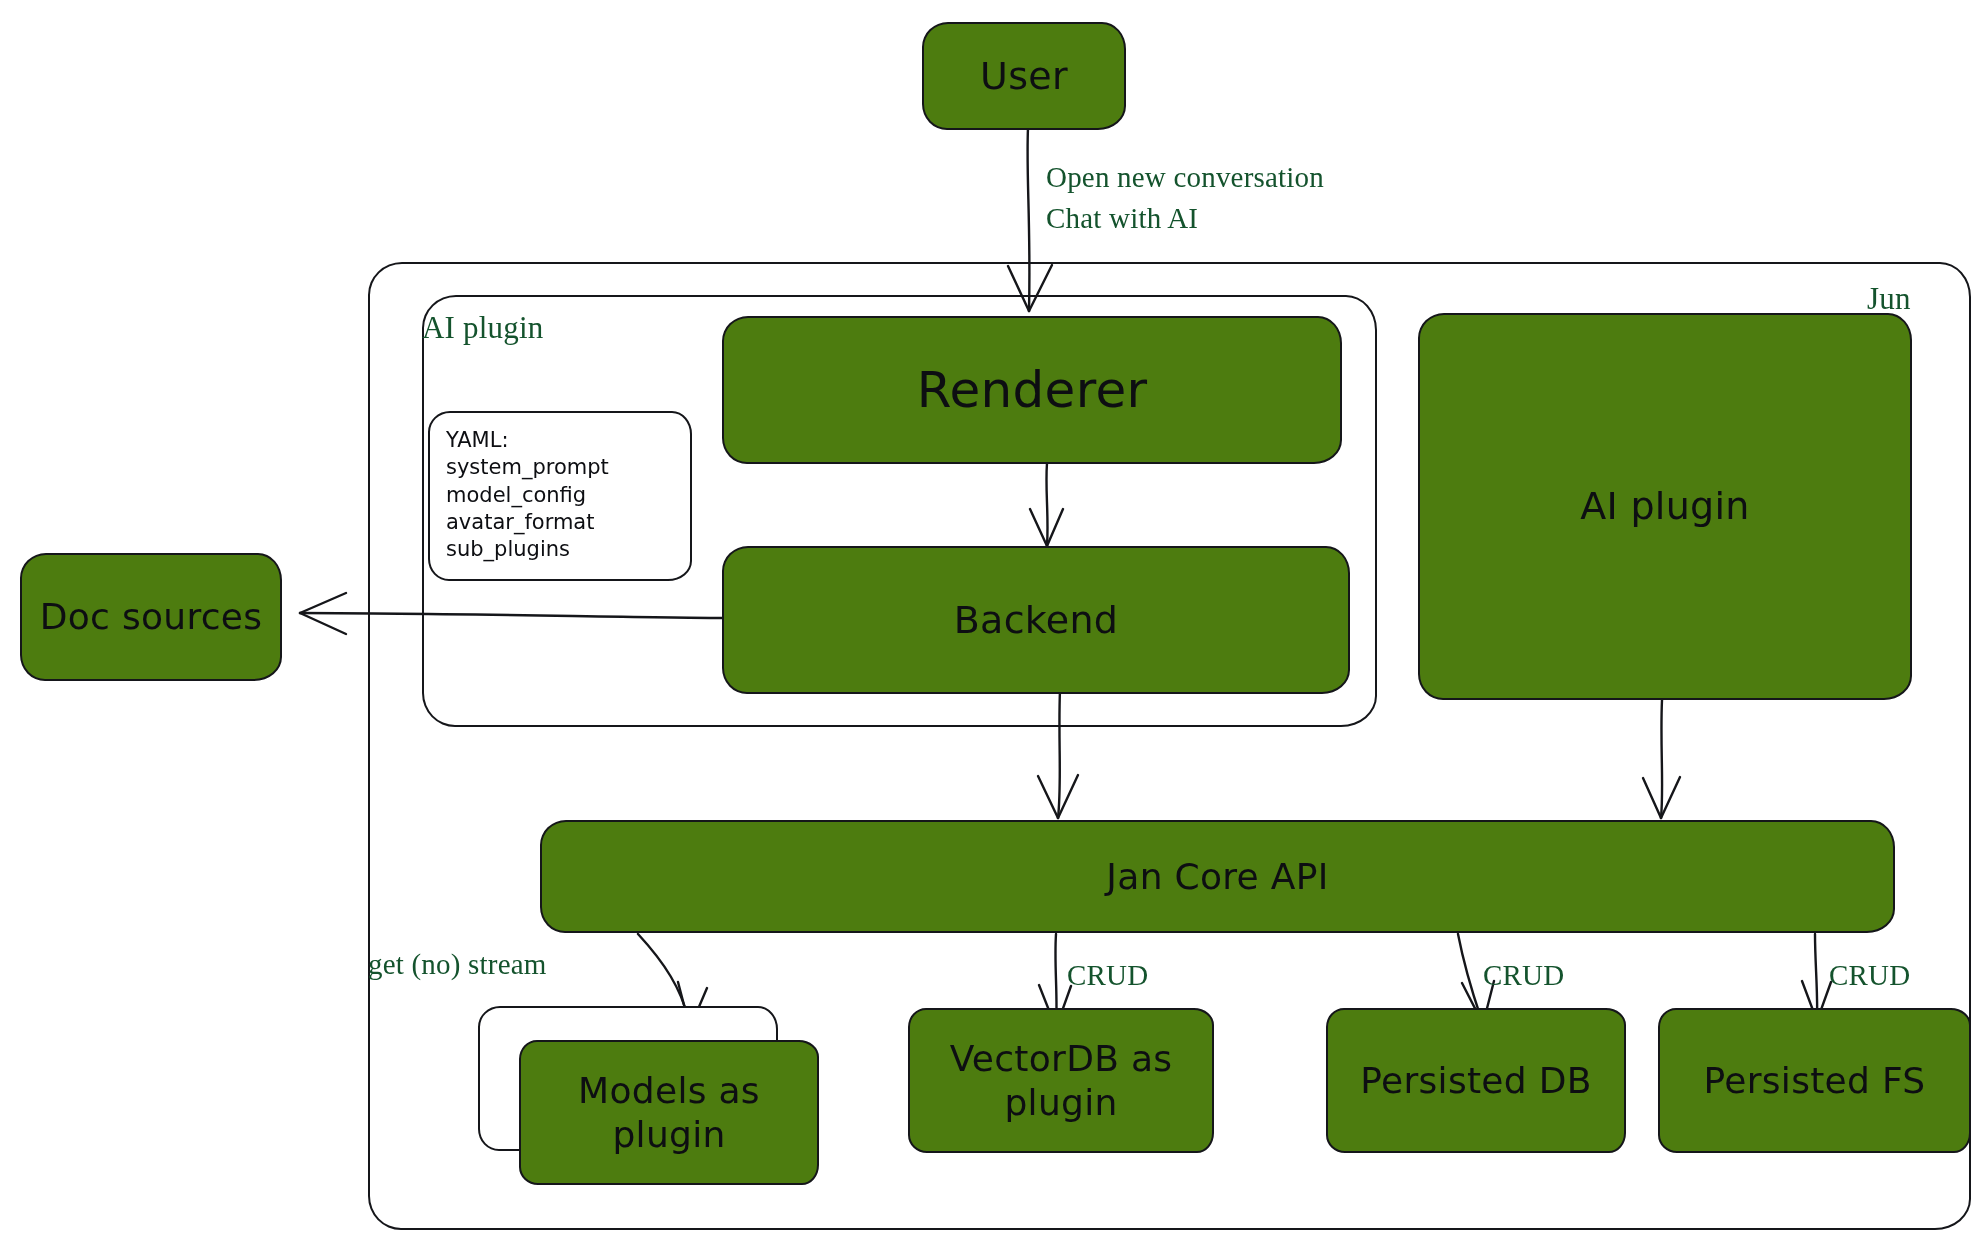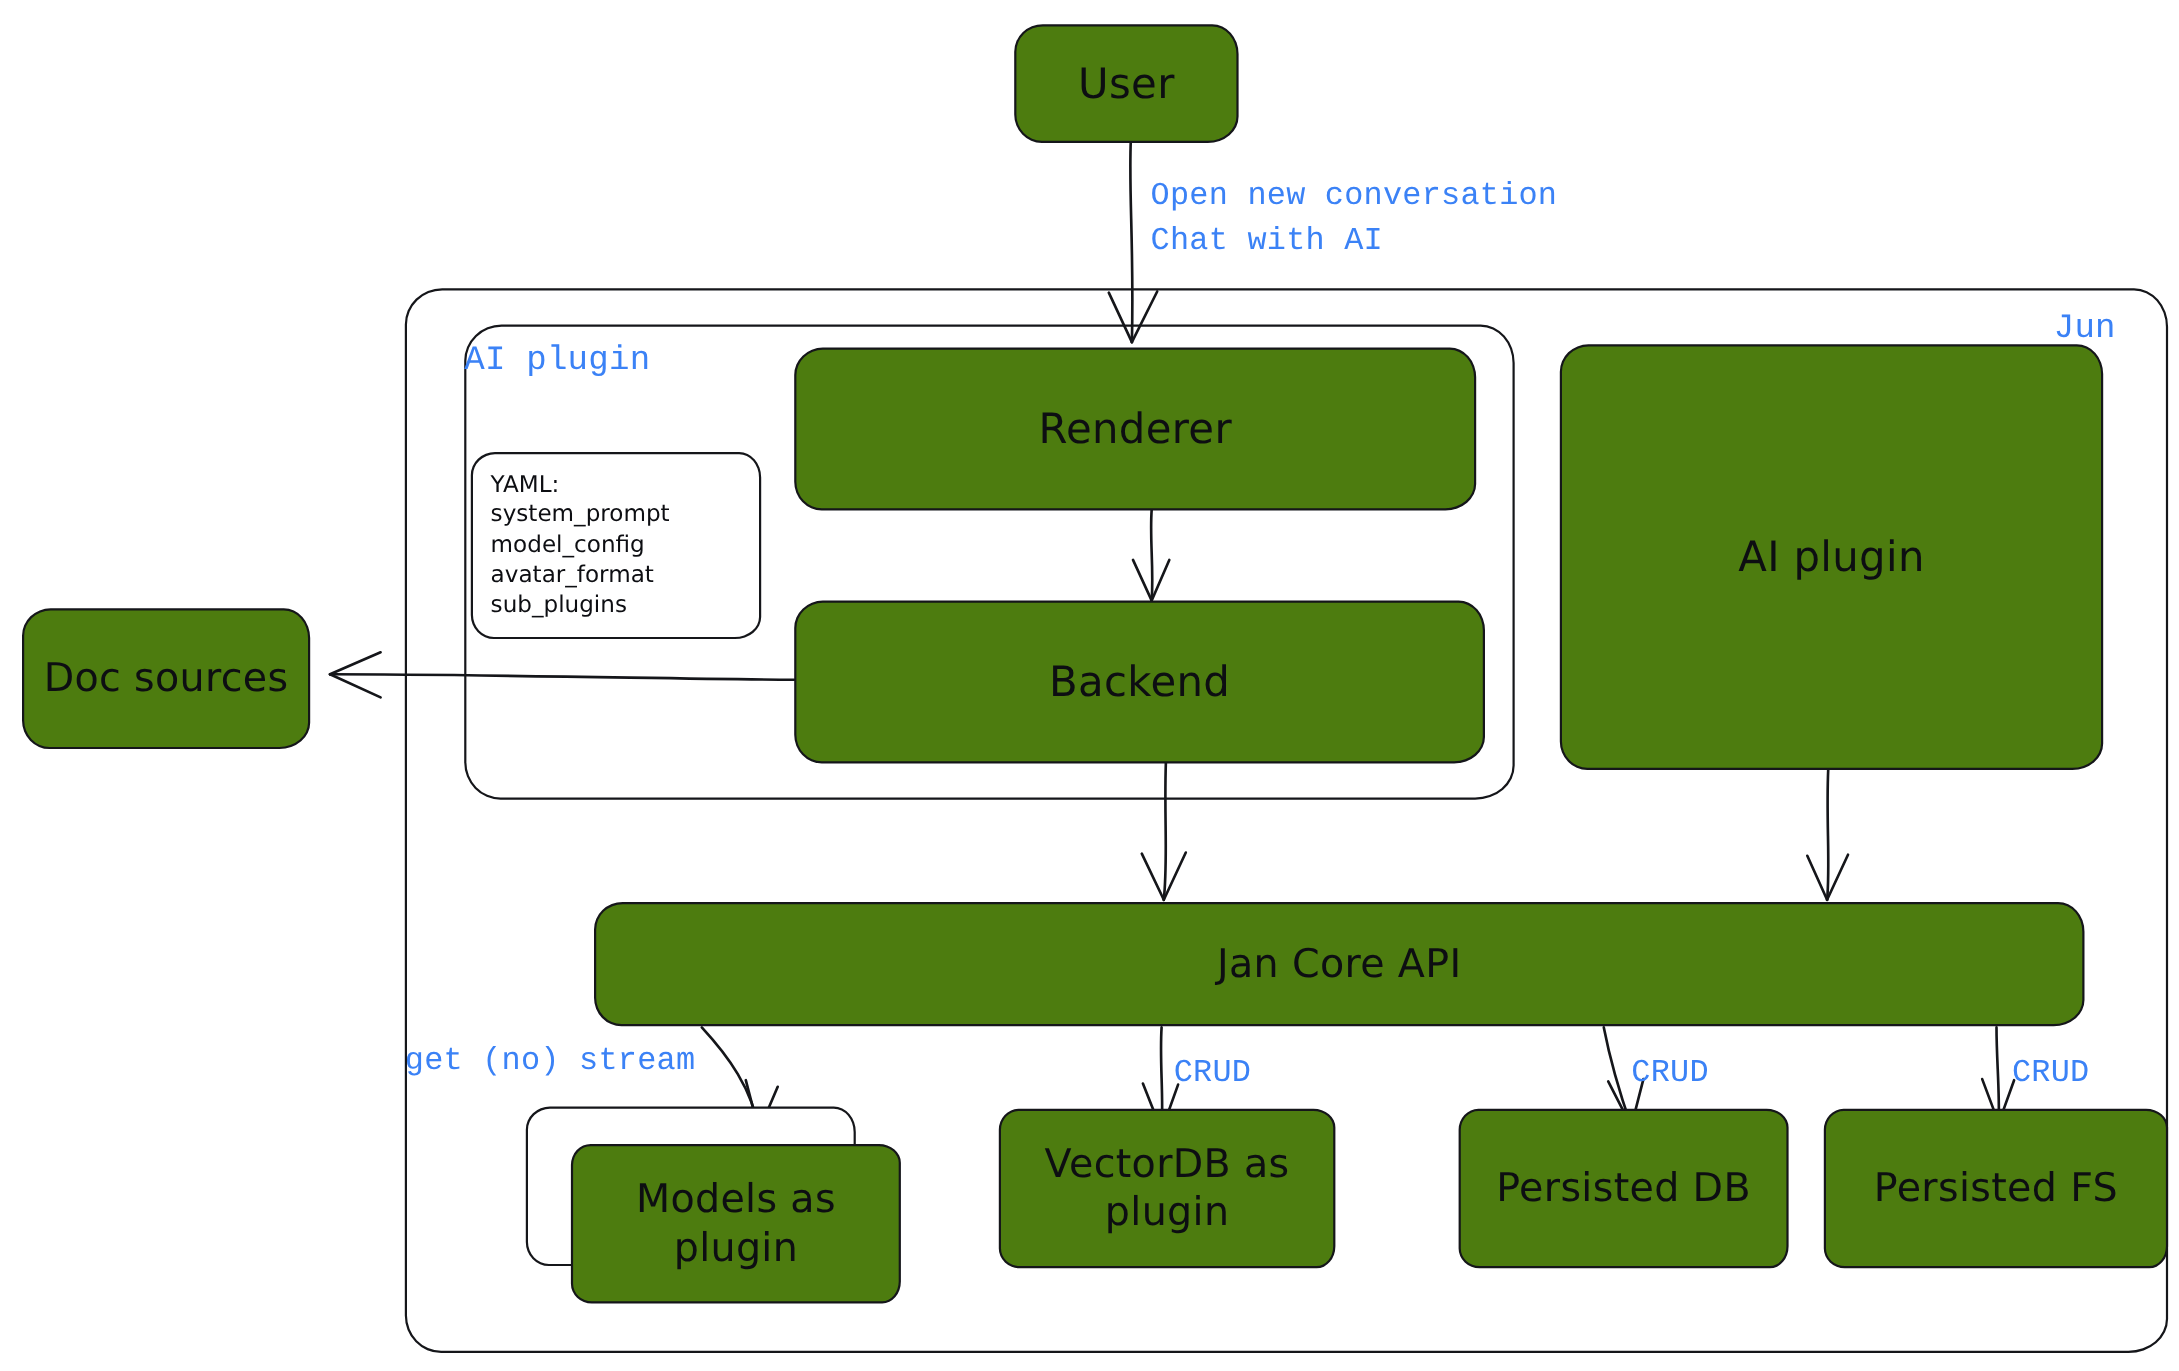--- a/index.html
+++ b/index.html
@@ -47,22 +47,22 @@
   }
   .container-box {
     position: absolute;
     box-sizing: border-box;
     border: 2.2px solid #15161a;
     background: transparent;
     border-radius: 34px 31px 36px 33px / 33px 35px 31px 34px;
   }
   .lbl {
     position: absolute;
-    color: #3b82f6;
-    font-family: Liberation Mono, monospace;
+    color: #14532d;
+    font-family: Liberation Serif, serif;
     white-space: pre;
     letter-spacing: 0.2px;
   }
   .edge-label {
     font-size: 29px;
     line-height: 1.42;
   }
   .group-label {
     font-size: 31px;
   }
@@ -143,21 +143,21 @@
   <div class="yaml-box" style="left:428px; top:411px; width:264px; height:170px;">
     <div class="yline">YAML:</div>
     <div class="yline">system_prompt</div>
     <div class="yline">model_config</div>
     <div class="yline">avatar_format</div>
     <div class="yline">sub_plugins</div>
   </div>
 
   <div class="node rough" style="left:922px; top:22px; width:204px; height:108px; font-size:38px;">User</div>
 
-  <div class="node rough" style="left:722px; top:316px; width:620px; height:148px; font-size:38px;">Renderer</div>
+  <div class="node rough" style="left:722px; top:316px; width:620px; height:148px; font-size:50px;">Renderer</div>
 
   <div class="node rough" style="left:722px; top:546px; width:628px; height:148px; font-size:38px;">Backend</div>
 
   <div class="node rough" style="left:1418px; top:313px; width:494px; height:387px; font-size:38px;">AI plugin</div>
 
   <div class="node rough" style="left:20px; top:553px; width:262px; height:128px; font-size:36px;">Doc sources</div>
 
   <div class="node rough" style="left:540px; top:820px; width:1355px; height:113px; font-size:36px;">Jan Core API</div>
 
   <div class="stack-back" style="left:478px; top:1006px; width:300px; height:145px;"></div>

